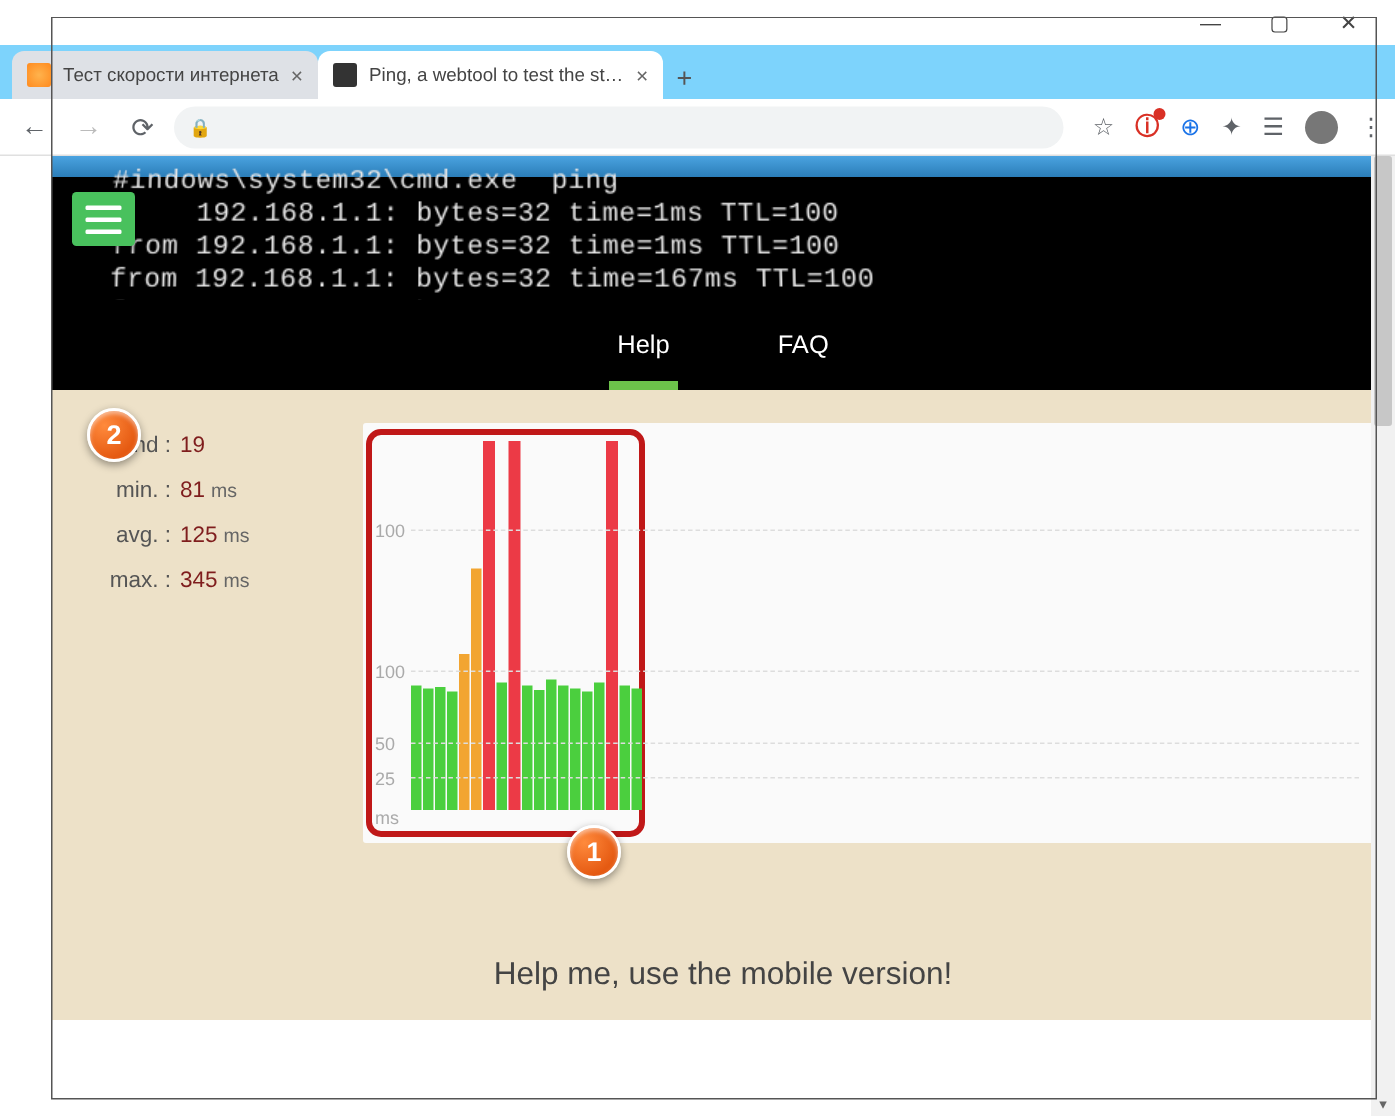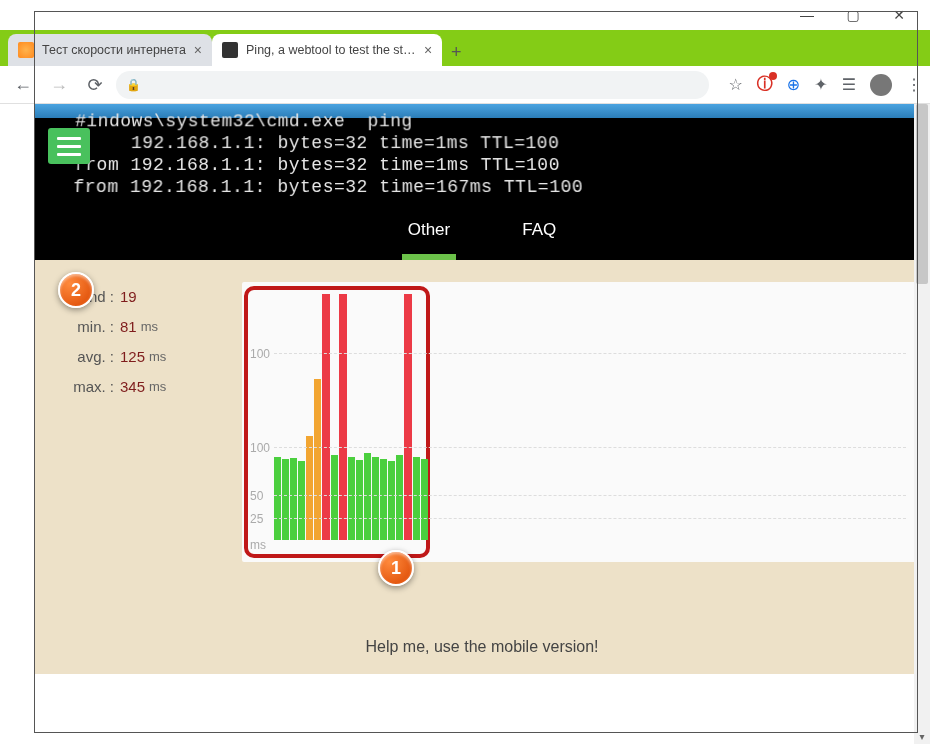--- a/index.html
+++ b/index.html
@@ -20,21 +20,21 @@
     align-items: center;
     background: #fff;
     padding-right: 8px;
   }
   .titlebar .win-btn {
     width: 46px; height: 30px; display: flex; align-items: center; justify-content: center;
     font-size: 14px; color: #444;
   }
   .tabbar {
     height: 36px;
-    background: #84cc16;
+    background: #7dd3fc;
     display: flex;
     align-items: flex-end;
     padding: 0 8px;
   }
   .tab {
     height: 32px;
     display: flex;
     align-items: center;
     padding: 0 10px;
     font-size: 12.5px;
@@ -216,21 +216,21 @@
   }
   .ms-lab {
     position:absolute; left:6px; bottom:2px; font-size:12px; color:#aaa;
   }
 
   .footer-link {
     text-align:center;
     padding: 46px 0 18px;
     background:#ede1c8;
     color:#444;
-    font-size:16px;
+    font-size:21px;
   }
 
   .scrollbar {
     position:absolute; right:0; top:104px; width:16px; bottom:0;
     background:#f1f1f1;
   }
   .scrollbar .thumb {
     position:absolute; left:2px; right:2px; top:0; height:180px; background:#c7c7c7; border-radius:2px;
   }
   .scrollbar .arrow {
@@ -313,21 +313,21 @@
 from 192.168.1.1: bytes=32 time=167ms TTL=100
 from 192.168.1.1: bytes=32</pre>
     <div class="hamburger">
       <span></span>
         <span></span>
         <span></span>
     </div>
   </div>
 
   <div class="navtabs">
-    <div class="navitem active">Other</div>
+    <div class="navitem active">Help</div>
     <div class="navitem">FAQ</div>
   </div>
 
   <div class="main">
 
     <div class="side">
       <div class="stats">
         <div class="row">
           <span class="lbl">send :</span>
           <span class="val">19</span>

